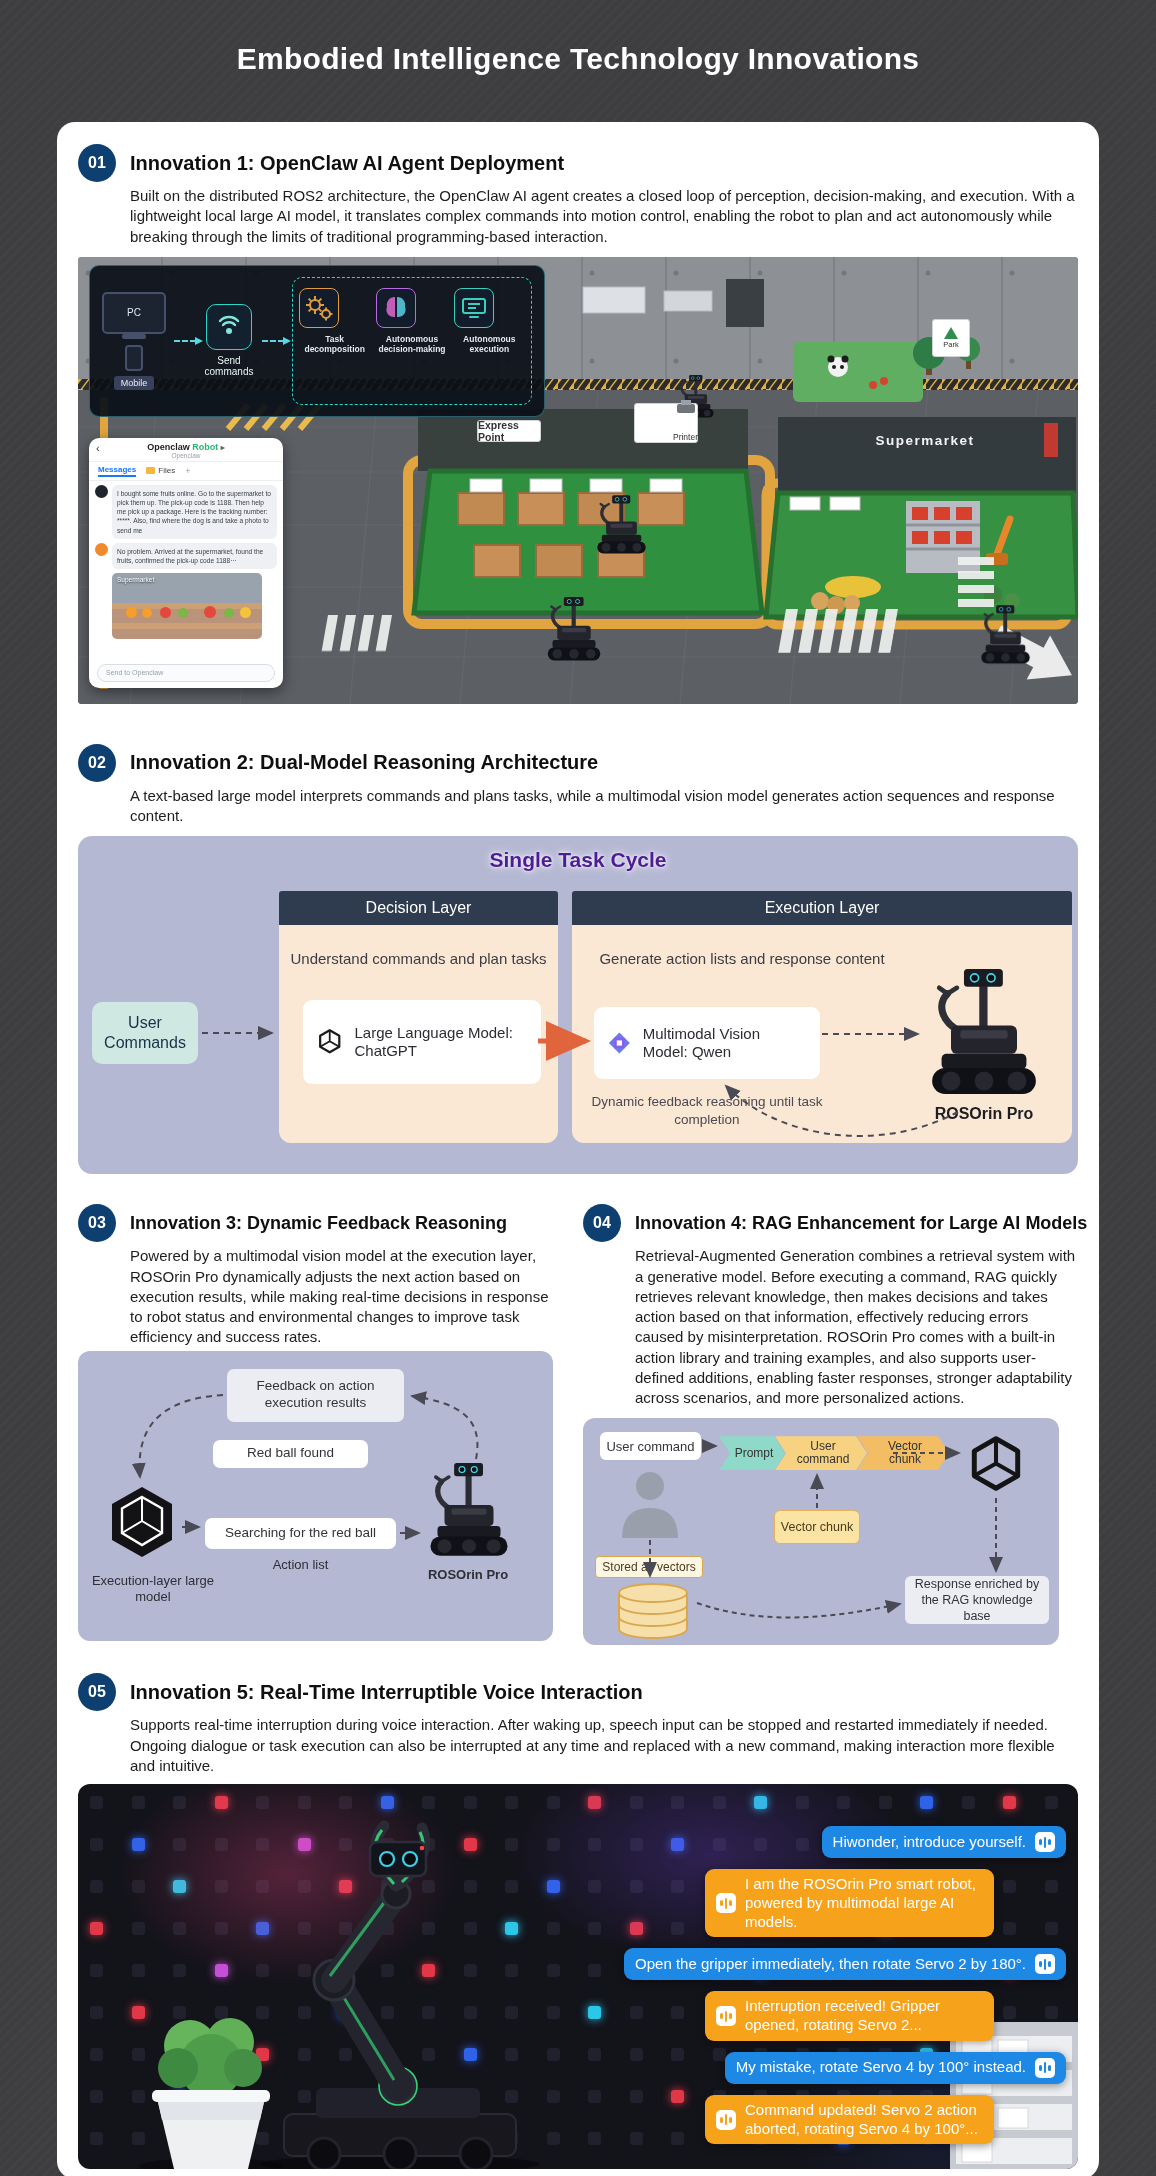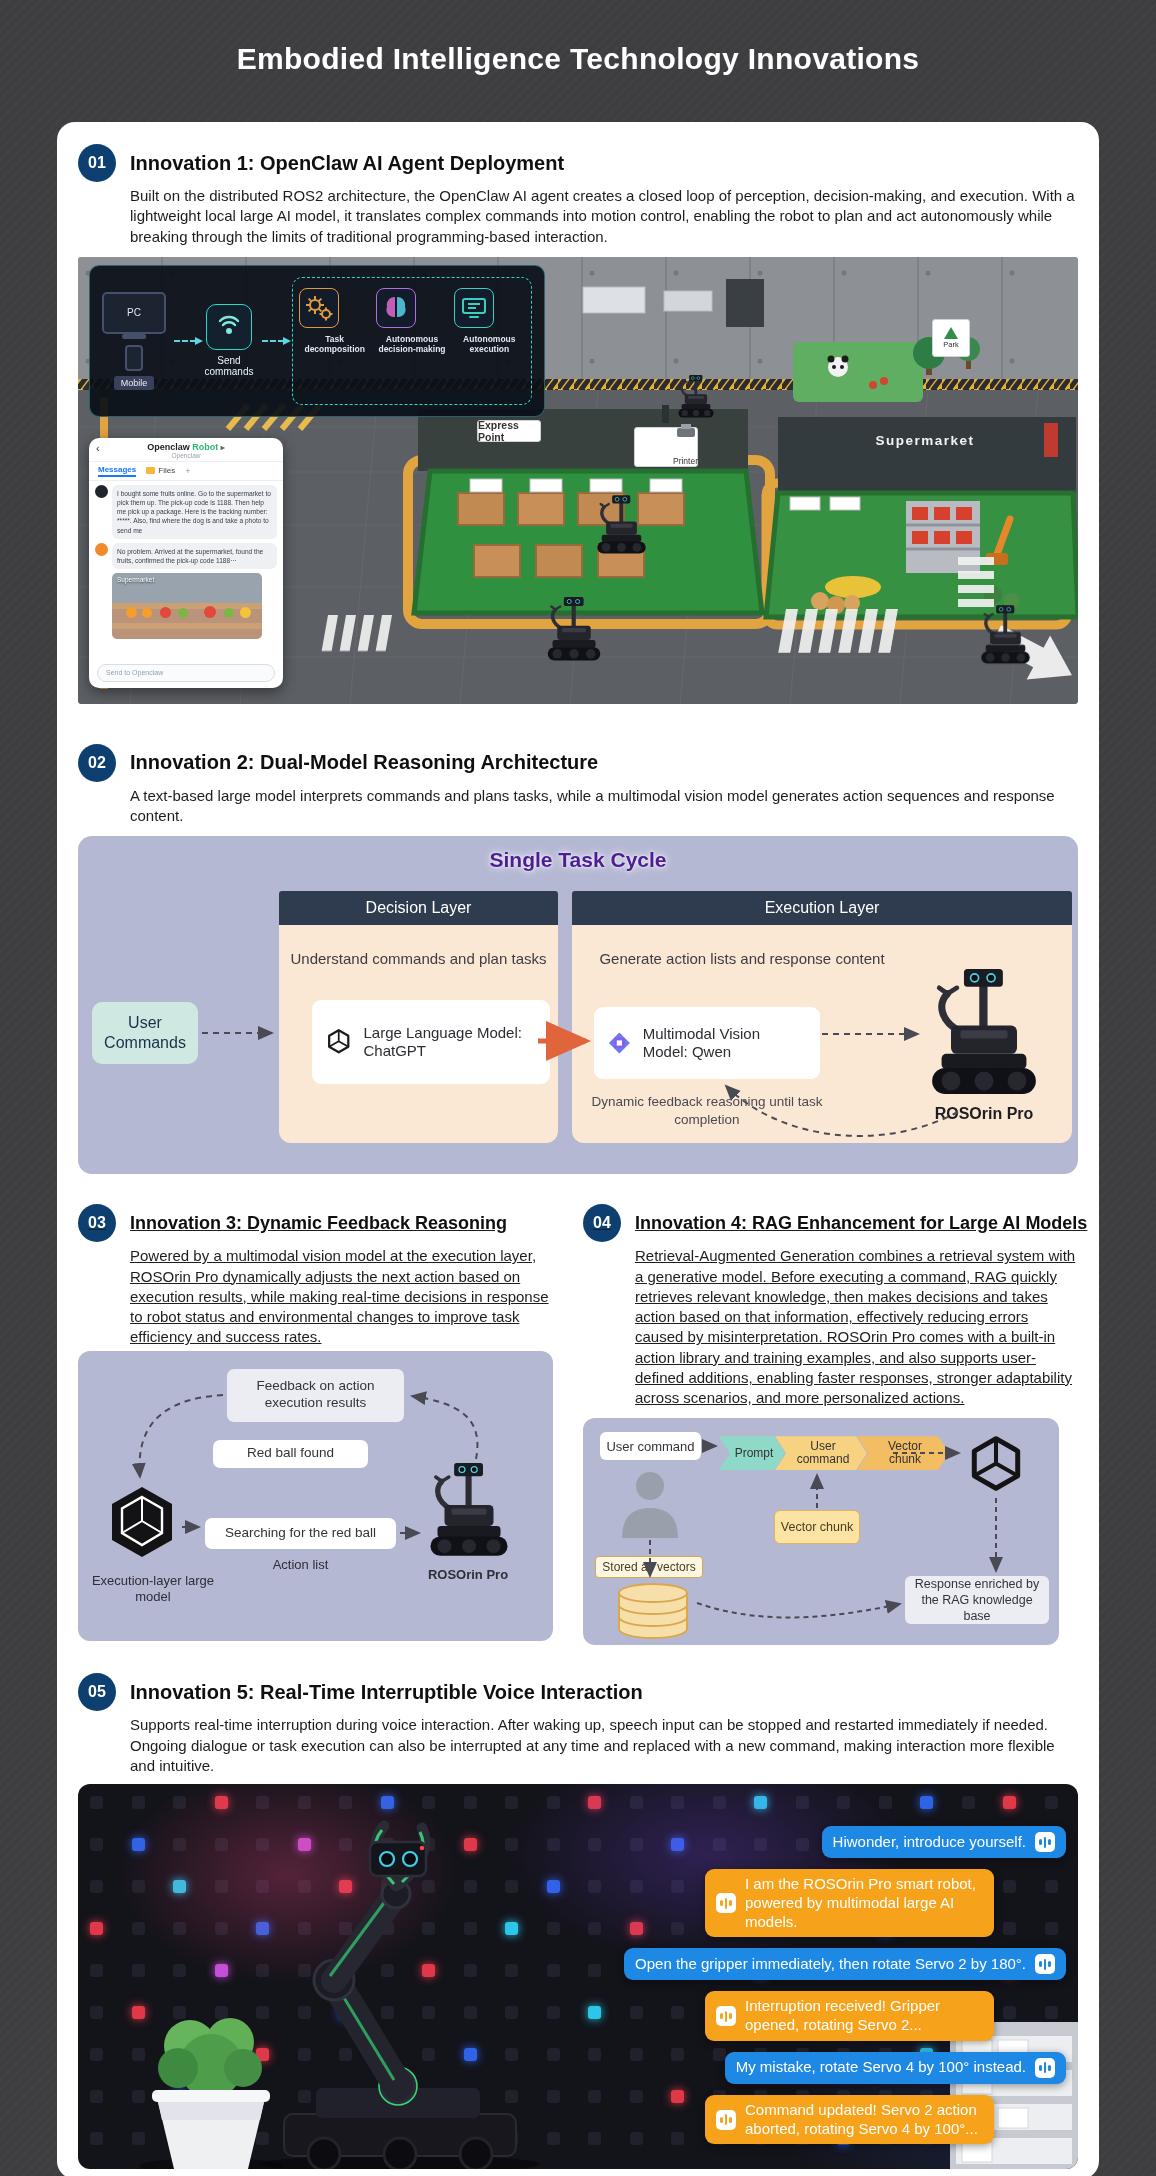--- a/index.html
+++ b/index.html
@@ -21,21 +21,21 @@
   .badge { width:38px; height:38px; border-radius:50%; background:#0d4071; color:#fff; font-weight:700; font-size:16px; display:flex; align-items:center; justify-content:center; flex:0 0 38px; }
   .sec-title { font-size:20px; font-weight:700; color:#0f0f10; }
   .col .sec-title { font-size:18px; white-space:nowrap; }
   .sec-body { margin:4px 0 0 52px; font-size:15px; line-height:1.35; color:#1d1d1d; }
 
   
   .scene1 { position:relative; width:1000px; height:447px; margin-top:10px; border-radius:4px; overflow:hidden; background:#74777c; }
   .scene1 svg.env { position:absolute; inset:0; }
   .sign { position:absolute; background:#fff; border:1px solid #cfd2d6; border-radius:3px; display:flex; align-items:center; justify-content:center; color:#333; z-index:4; }
   .sign-express { left:399px; top:163px; width:64px; height:22px; font-size:10.5px; font-weight:700; }
-  .sign-printer { left:556px; top:170px; width:64px; height:40px; flex-direction:column; gap:19px; font-size:8.5px;padding-left:39px; }
+  .sign-printer { left:556px; top:146px; width:64px; height:40px; flex-direction:column; gap:19px; font-size:8.5px;padding-left:39px; }
   .printer-glyph { width:18px; height:10px; background:#6f747b; border-radius:2px; position:relative; }
   .printer-glyph::after { content:""; position:absolute; left:4px; top:-4px; width:10px; height:5px; background:#9aa0a7; }
   .sign-park { left:854px; top:62px; width:38px; height:38px; flex-direction:column; gap:1px; font-size:7.5px; }
   .tree-glyph { width:0; height:0; border-left:7px solid transparent; border-right:7px solid transparent; border-bottom:12px solid #2f8f4a; }
   .label-supermarket { position:absolute; left:742px; top:176px; width:210px; text-align:center; color:#f3f3f3; font-size:13.5px; font-weight:700; letter-spacing:1.5px; z-index:4; }
 
   .overlay-panel { position:absolute; left:11px; top:8px; width:456px; height:152px; background:rgba(10,15,24,.93); border:1px solid rgba(90,210,230,.4); border-radius:10px; z-index:5; display:flex; align-items:center; padding:0 12px; gap:8px; }
   .dev-group { display:flex; flex-direction:column; align-items:center; gap:5px; width:86px; }
   .pc-mon { width:64px; height:42px; background:#1c2331; border:2px solid #46506a; border-radius:5px; display:flex; align-items:center; justify-content:center; color:#dfe8f2; font-size:10px; position:relative; }
   .pc-mon::after { content:""; position:absolute; bottom:-7px; left:18px; width:24px; height:5px; background:#46506a; border-radius:2px; }
@@ -83,31 +83,31 @@
   .d2-title { position:absolute; top:12px; left:0; right:0; text-align:center; font-size:21px; font-weight:700; color:#4c1d95;
     text-shadow:0 0 8px rgba(255,255,255,.95), 0 0 3px rgba(255,255,255,.9); }
   .d2-col { position:absolute; top:55px; }
   .d2-colhead { height:34px; background:#2f3b4e; color:#fff; font-size:16px; display:flex; align-items:center; justify-content:center; border-radius:3px 3px 0 0; }
   .d2-colbody { height:218px; background:#fbe8d4; border-radius:0 0 12px 12px; position:relative; }
   .d2-decision { left:201px; width:279px; }
   .d2-exec { left:494px; width:500px; }
   .d2-task { position:absolute; top:24px; left:8px; right:8px; text-align:center; font-size:15px; color:#3c3c42; line-height:1.3; }
   .d2-exec .d2-task { left:10px; right:170px; }
   .whitebox { position:absolute; background:#fff; border-radius:9px; display:flex; align-items:center; gap:10px; padding:0 12px; }
-  .llm-box { left:33px; top:75px; width:238px; height:84px;align-items:center; }
+  .llm-box { left:24px; top:75px; width:238px; height:84px;align-items:center; }
   .vlm-box { left:22px; top:82px; width:226px; height:72px; }
   .whitebox .wb-label { font-size:15px; color:#2c2c33; line-height:1.25; }
   .d2-user { position:absolute; left:14px; top:166px; width:106px; height:62px; background:#cfe8e1; border-radius:10px; display:flex; align-items:center; justify-content:center; text-align:center; font-size:16px; color:#17324a; line-height:1.25; padding:0 8px; }
   .d2-feedback { position:absolute; top:168px; left:0px; width:270px; text-align:center; font-size:13.5px; color:#4a4a52; line-height:1.3; }
   .d2-robot { position:absolute; left:352px; top:44px; width:120px; height:132px; }
   .d2-robot-label { position:absolute; left:352px; top:180px; width:120px; text-align:center; font-weight:700; font-size:16px; color:#1d1d22; }
   .arrows { position:absolute; inset:0; pointer-events:none; }
 
   
-  .two-col { display:flex; gap:30px; margin-top:30px;text-decoration:underline; }
+  .two-col { display:flex; gap:30px; margin-top:30px; }
   .col3 { width:475px; }
   .col4 { width:495px; }
   .diagram3 { position:relative; width:475px; height:290px; background:#b5b8d3; border-radius:12px; margin-top:3px; }
   .d3-box { position:absolute; border-radius:7px; display:flex; align-items:center; justify-content:center; text-align:center; font-size:13.5px; color:#33333a; line-height:1.25; background:#fff; }
   .d3-feedback { left:149px; top:18px; width:177px; height:53px; background:#ecedf2; }
   .d3-result { left:135px; top:89px; width:155px; height:28px; }
   .d3-action { left:127px; top:167px; width:191px; height:31px; }
   .d3-label { position:absolute; text-align:center; font-size:13px; color:#2e2e35; line-height:1.25; }
   .d3-actionlist { left:127px; top:206px; width:191px; }
   .d3-model { left:6px; top:222px; width:138px; }

